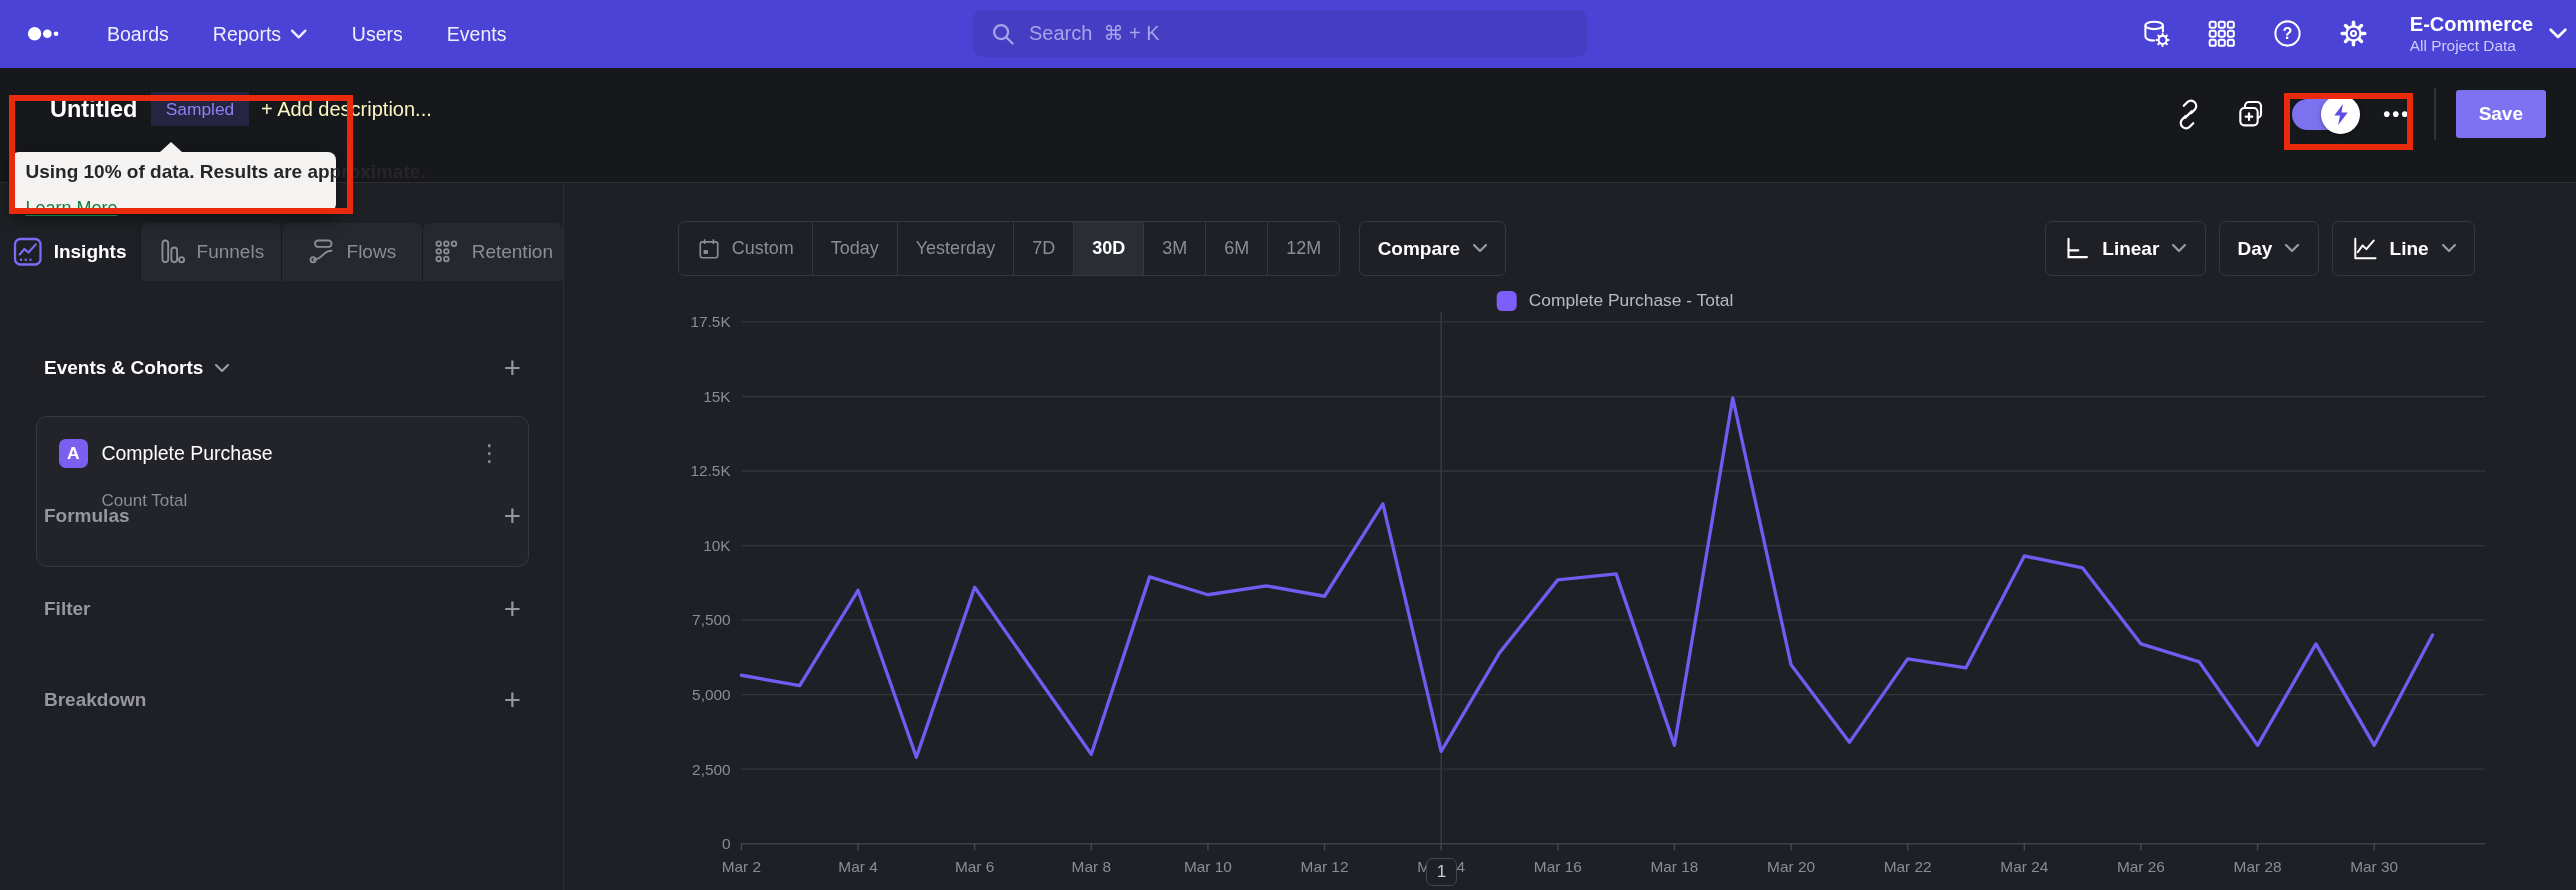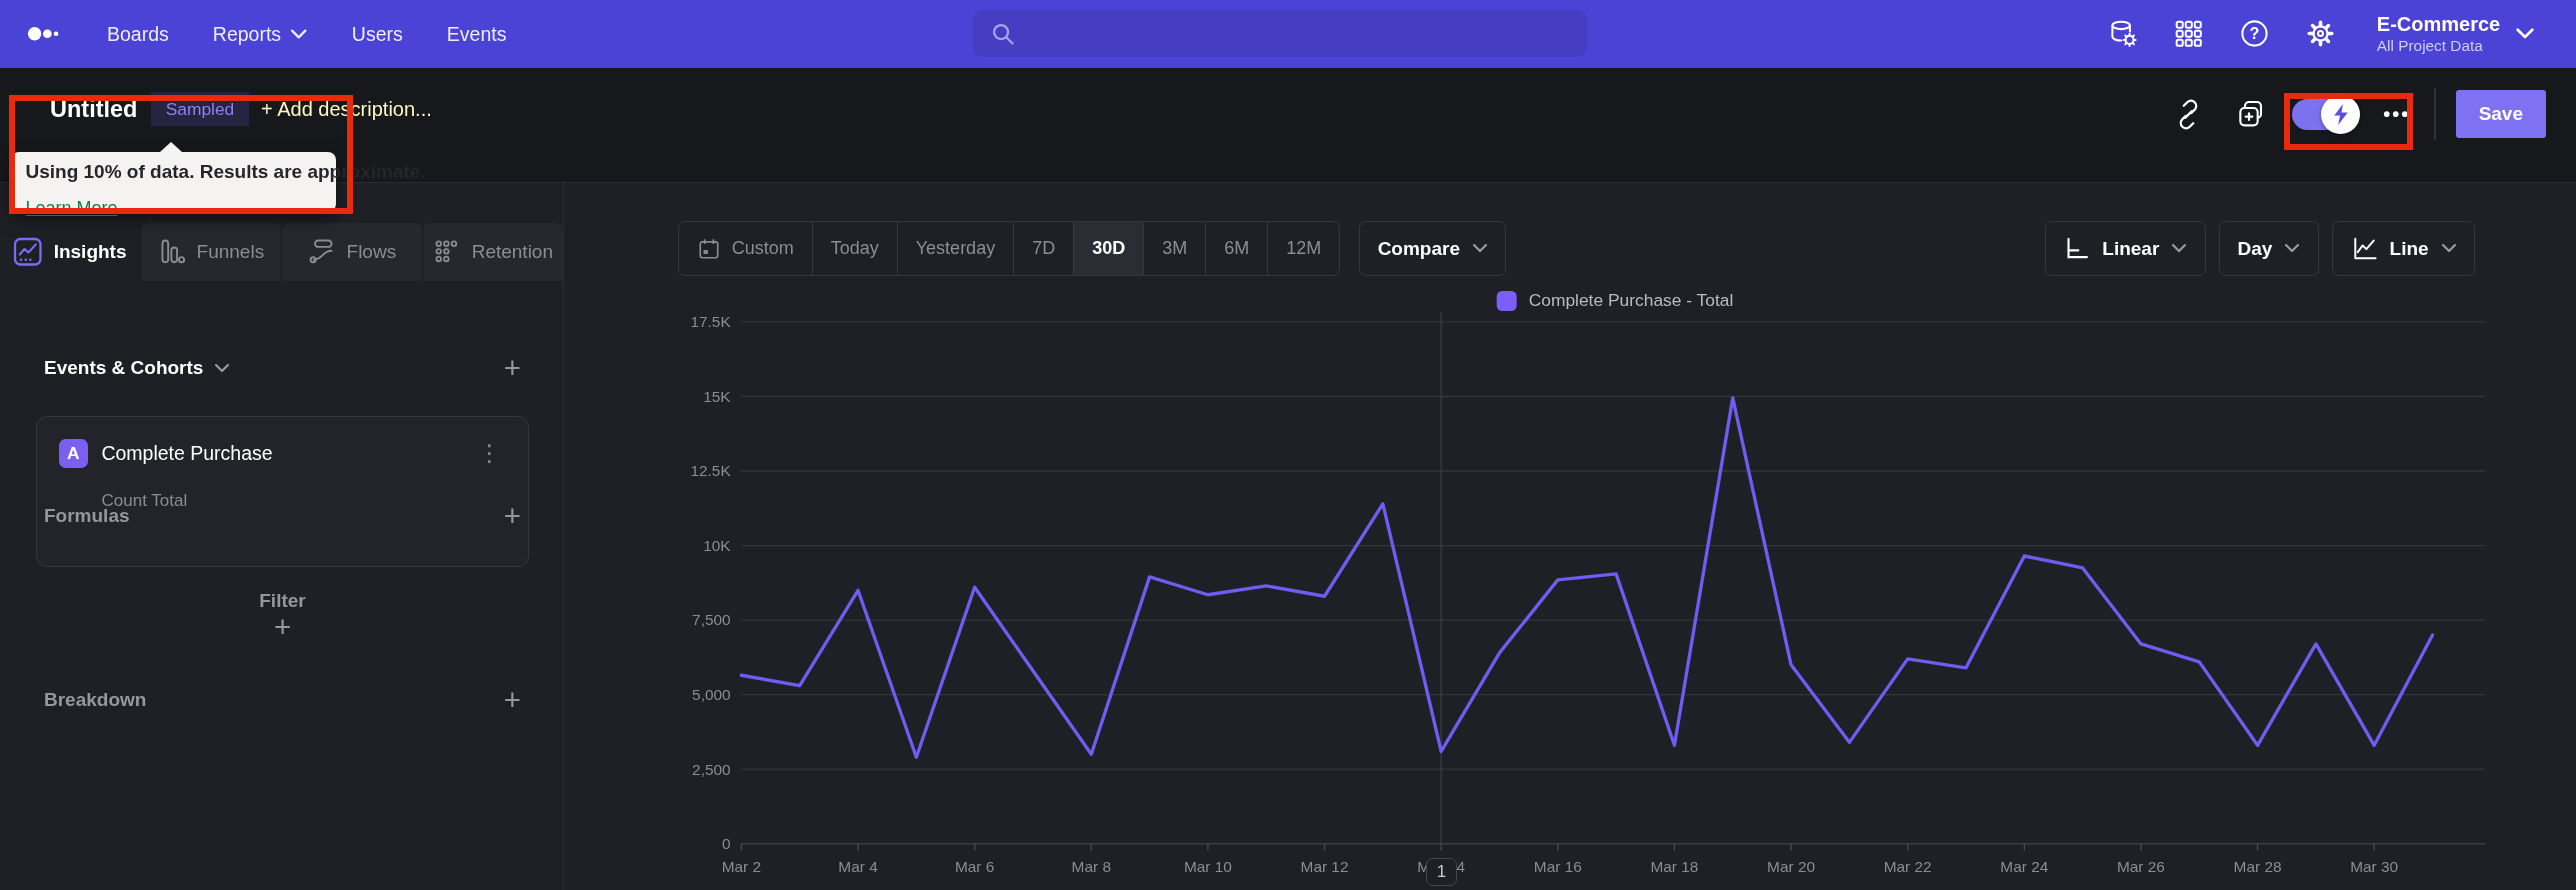--- a/index.html
+++ b/index.html
@@ -7,21 +7,21 @@
   body {
     font-family:"Liberation Sans","DejaVu Sans",sans-serif;
     background:#1e2025; color:#fff;
     position:relative;
   }
   .app { position:absolute; inset:0; }
 
   
   .topnav {
     position:absolute; left:0; top:0; width:2576px; height:68px;
-    background:#4b42d6; display:flex; align-items:center; padding:0 41px 0 27px;
+    background:#4b42d6; display:flex; align-items:center; padding:0 8px 0 27px;
   }
   .nav-logo { width:42px; height:29.5px; margin-right:38px; display:flex; align-items:center; }
   .nav-item {
     color:#efeefc; font-size:19.5px; font-weight:500; margin-right:44px;
     display:flex; align-items:center; gap:9.4px; cursor:pointer; white-space:nowrap;
   }
   .searchbox {
     position:absolute; left:973px; top:10px; width:614px; height:47px;
     background:#453dc2; border-radius:9.4px; display:flex; align-items:center;
     padding:0 16px; gap:12px;
@@ -231,20 +231,21 @@
         <span>Events</span>
       </div>
 
     <div class="searchbox">
       <span>
         <svg width="28" height="28" viewBox="0 0 44 44">
             <circle cx="19" cy="19" r="11" stroke="#a8a3ea" stroke-width="3.5" fill="none"></circle>
             <line x1="27.5" y1="27.5" x2="37" y2="37" stroke="#a8a3ea" stroke-width="3.5" stroke-linecap="round"></line>
           </svg>
       </span>
+      <input type="text" placeholder="Search  ⌘ + K" style="">
     </div>
 
     <div class="nav-right">
       <div class="nav-icon-btn">
         <svg width="31" height="31" viewBox="0 0 46 46" fill="none" stroke="#fff" stroke-width="3" stroke-linecap="round">
           <ellipse cx="21" cy="11" rx="13" ry="5.5"></ellipse>
           <path d="M8 11 V28 c0 3 5.8 5.5 13 5.5"></path>
           <path d="M34 11 V20"></path>
           <circle cx="33.5" cy="32.5" r="6"></circle>
           <line x1="33.5" y1="23.5" x2="33.5" y2="26.5"></line>
@@ -409,21 +410,21 @@
         <span class="event-name">Complete Purchase</span>
         <span class="kebab">⋮</span>
       </div>
       <div class="event-metric">Count Total</div>
     </div>
 
     <div class="side-row" style="top:314px; height:38px;">
       <span class="label muted">Formulas</span>
       <span class="plus-btn">+</span>
     </div>
-    <div class="side-row" style="top:407px; height:38px;flex-direction:column;">
+    <div class="side-row" style="top:407px; height:38px;">
       <span class="label muted">Filter</span>
       <span class="plus-btn">+</span>
     </div>
     <div class="side-row" style="top:498px; height:38px;">
       <span class="label muted">Breakdown</span>
       <span class="plus-btn">+</span>
     </div>
   </aside>
 
   <main class="main">

